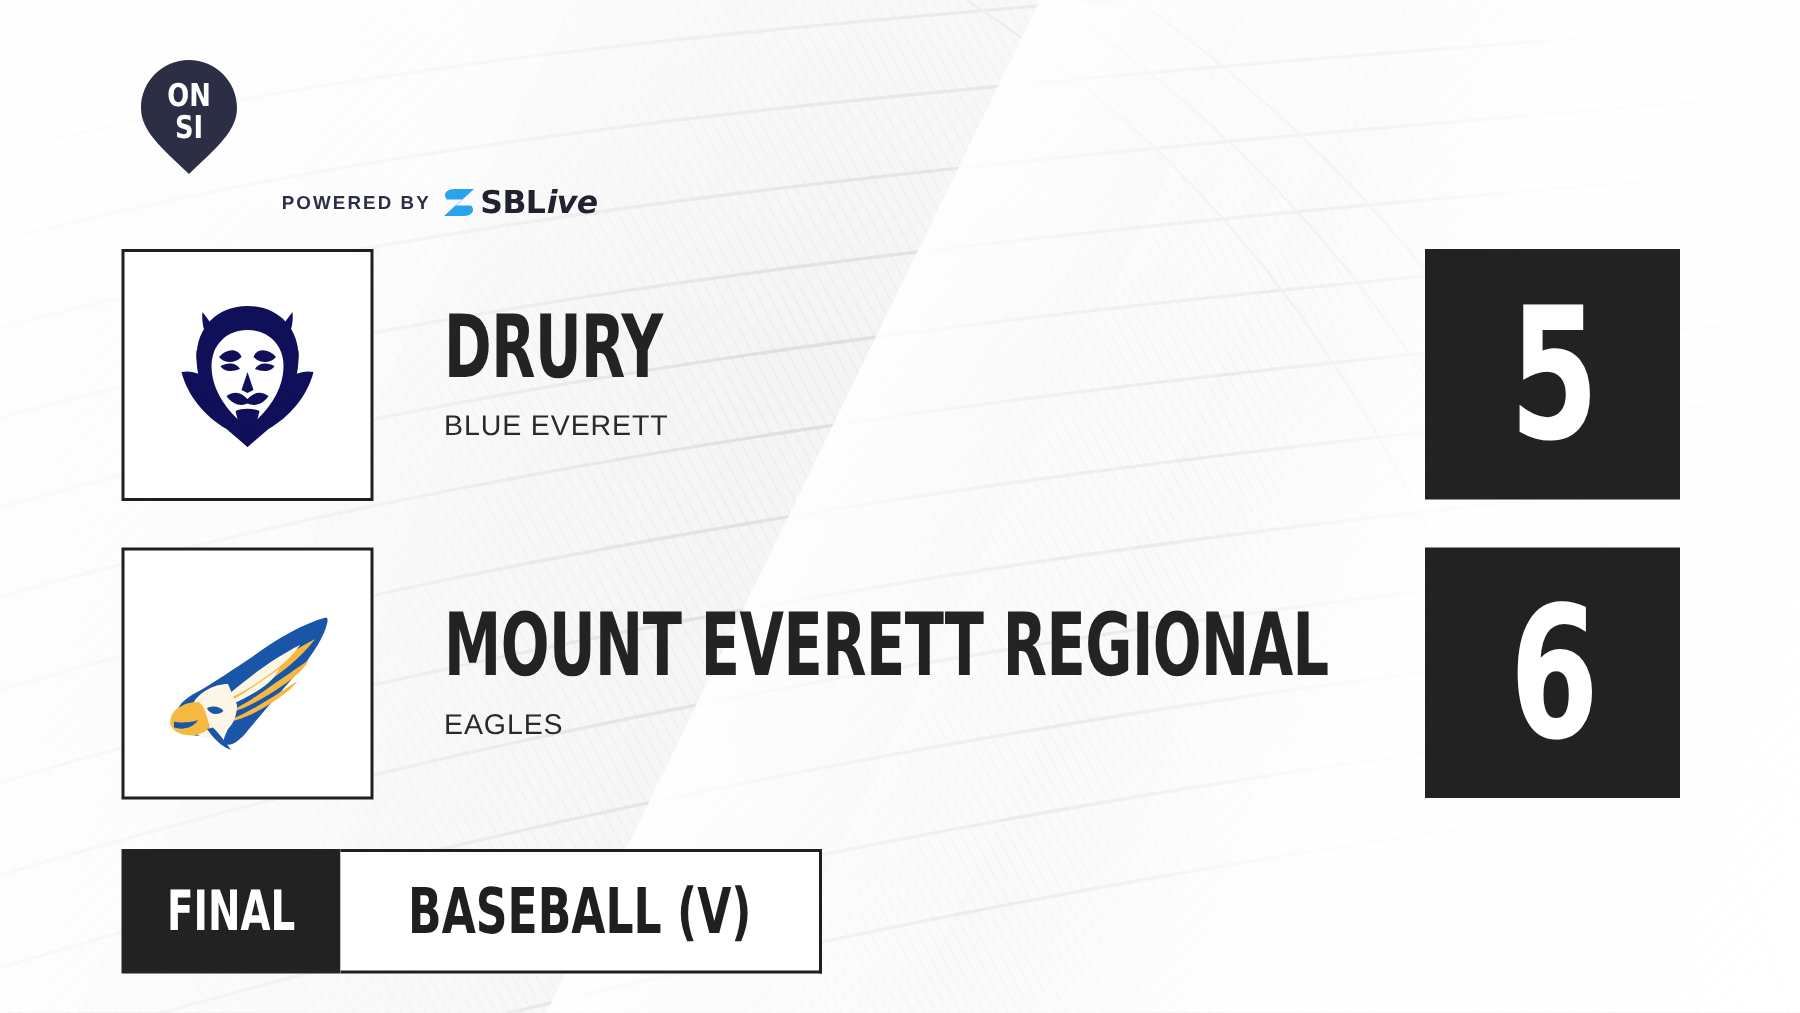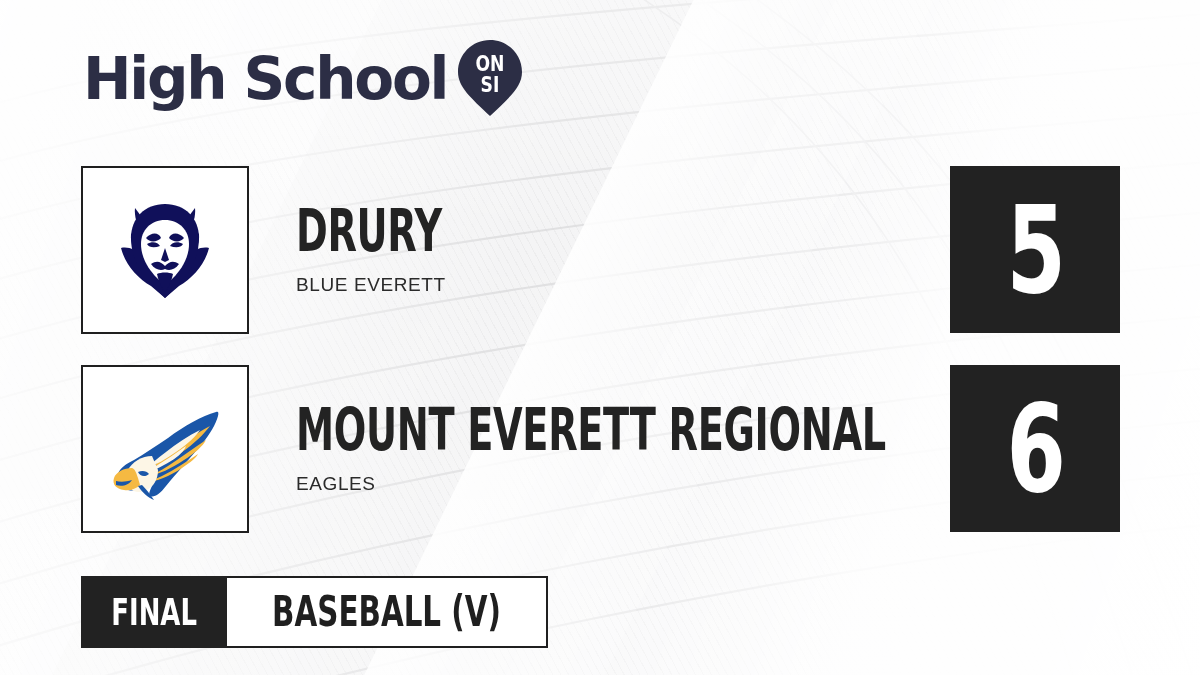--- a/index.html
+++ b/index.html
@@ -115,21 +115,21 @@
     display:flex;align-items:center;justify-content:center;
   }
   .score-num{
     font-family:"DejaVu Sans", sans-serif;
     font-weight:700;font-size:122px;line-height:1;color:#ffffff;
     transform:scaleX(0.70);transform-origin:center;
     letter-spacing:-2px;
   }
 
   
-  .statusbar{position:absolute;left:81px;top:566px;height:72px;display:flex;margin-top:10px;}
+  .statusbar{position:absolute;left:81px;top:566px;height:83px;display:flex;}
   .status-final{
     background:#222222;color:#ffffff;
     width:146px;display:flex;align-items:center;justify-content:center;
   }
   .status-final .txt{
     font-family:"DejaVu Sans", sans-serif;
     font-weight:700;font-size:37px;line-height:1;
     transform:scaleX(0.70);transform-origin:center;letter-spacing:0px;
   }
   .status-sport{
@@ -173,30 +173,39 @@
     </g>
   </svg>
 
   <div class="bg-band"></div>
   <div class="bg-band2"></div>
   <div class="bg-white-wash"></div>
   <div class="bg-veil"></div>
 
   <div class="lockup">
     <div class="hs-row">
-      <div class="hs-word">High School</div>
       <div class="pin">
         <svg width="66" height="80" viewBox="0 0 66 80">
           <path d="M33 2 C 15.3 2 1 16.3 1 34 C 1 49 14 60 33 78 C 52 60 65 49 65 34 C 65 16.3 50.7 2 33 2 Z" fill="#2c2e45"></path>
           <text x="33" y="33" text-anchor="middle" fill="#ffffff" font-family="DejaVu Sans, sans-serif" font-weight="700" font-size="21" transform="scale(0.82,1)" transform-origin="33 33">ON</text>
           <text x="33" y="54" text-anchor="middle" fill="#ffffff" font-family="DejaVu Sans, sans-serif" font-weight="700" font-size="21" transform="scale(0.82,1)" transform-origin="33 54">SI</text>
         </svg>
       </div>
     </div>
 
+    <div class="powered">
+      <span class="pb-text">POWERED BY</span>
+      <span class="sbl-mark">
+        <svg class="sbl-s" width="24" height="22" viewBox="0 0 24 22">
+          <path d="M22 2 L9 2 C 3 2 1 6 4 9 L14 9 L2 20 L15 20 C 21 20 23 16 20 13 L10 13 Z" fill="#2aa3ef"></path>
+        </svg>
+        <span class="sbl-word">SBL</span>
+        <span class="sbl-ive">ive</span>
+      </span>
+    </div>
   </div>
 
   <div class="row row-a">
 
     <div class="logo-box">
       <svg width="128" height="128" viewBox="0 0 128 128">
         <g fill="#10105a">
 
           <path d="M20 62 C 30 60 40 66 46 78 L 64 108 L 82 78 C 88 66 98 60 108 62
                    C 104 78 92 92 78 100 L 64 112 L 50 100 C 36 92 24 78 20 62 Z"></path>

